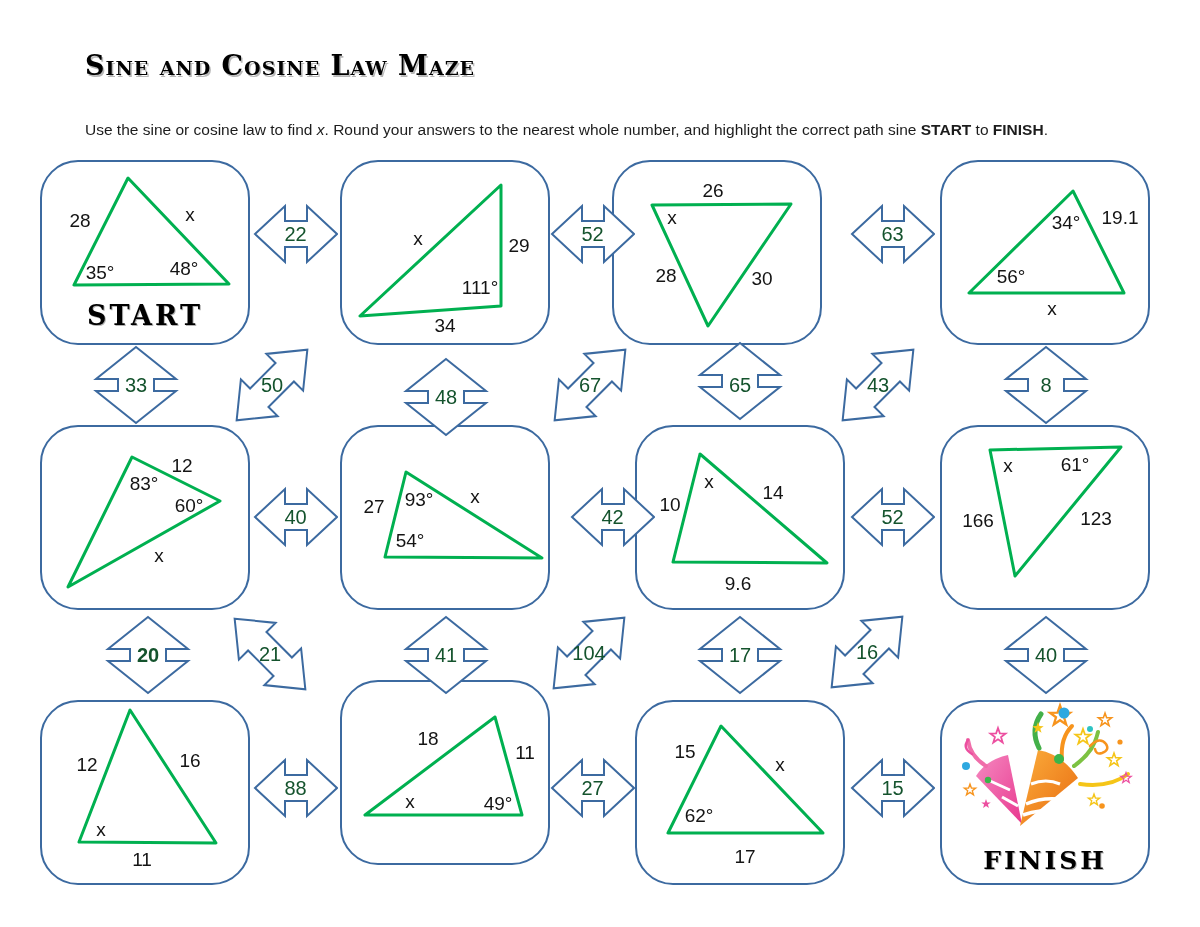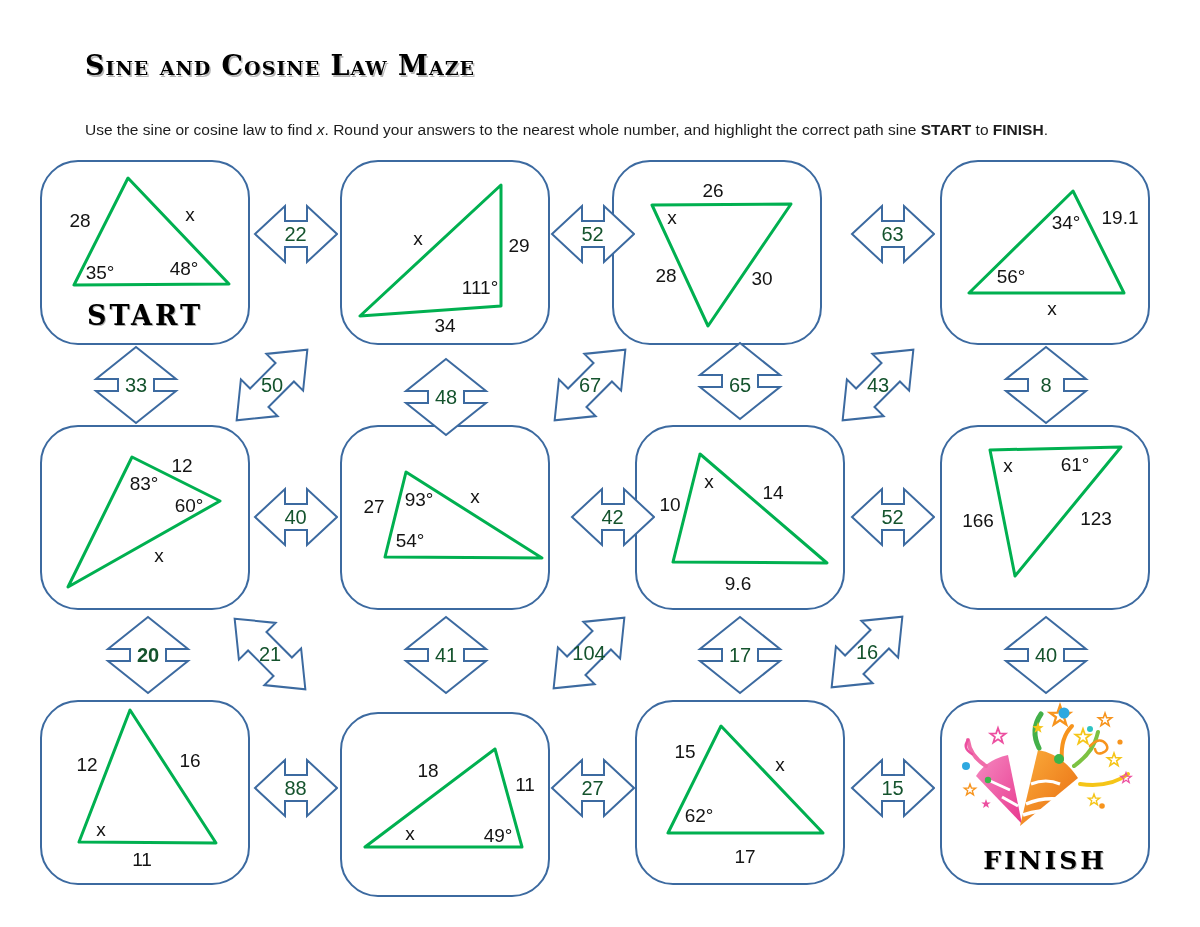--- a/index.html
+++ b/index.html
@@ -115,21 +115,21 @@
       </div>
       <div class="box" style="left: 40px; top: 700px;">
         <svg width="210" height="185" viewBox="0 0 210 185">
           <polygon points="88,8 37,140 174,141" class="tri"></polygon>
           <text x="45" y="69" class="tlab">12</text>
           <text x="148" y="65" class="tlab">16</text>
           <text x="59" y="134" class="tlab">x</text>
           <text x="100" y="164" class="tlab">11</text>
         </svg>
       </div>
-      <div class="box" style="left: 340px; top: 712px;">
+      <div class="box" style="left: 340px; top: 680px;">
         <svg width="210" height="185" viewBox="0 0 210 185">
           <polygon points="153,35 23,133 180,133" class="tri"></polygon>
           <text x="86" y="63" class="tlab">18</text>
           <text x="183" y="77" class="tlab">11</text>
           <text x="68" y="126" class="tlab">x</text>
           <text x="156" y="128" class="tlab">49°</text>
         </svg>
       </div>
       <div class="box" style="left: 635px; top: 700px;">
         <svg width="210" height="185" viewBox="0 0 210 185">

